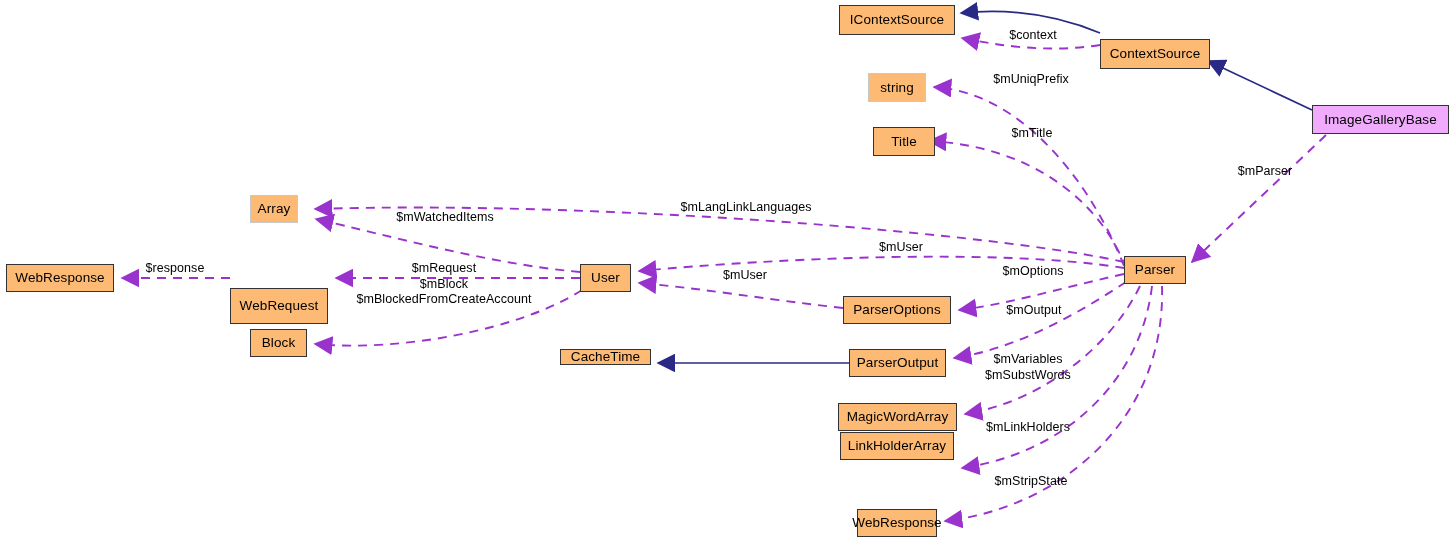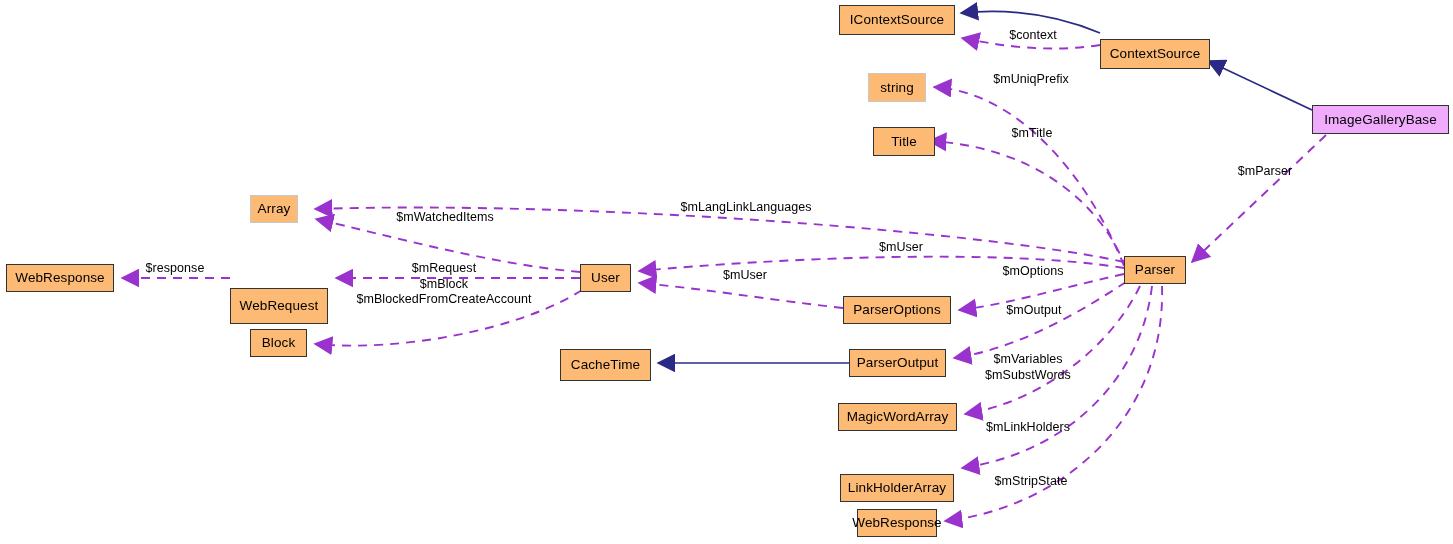--- a/index.html
+++ b/index.html
@@ -101,24 +101,24 @@
   <div class="node" style="left:839px;  top:5px;   width:116px; height:30px;">IContextSource</div>
   <div class="node" style="left:1100px; top:39px;  width:110px; height:30px;">ContextSource</div>
   <div class="node highlight" style="left:1312px; top:105px; width:137px; height:29px;">ImageGalleryBase</div>
   <div class="node soft" style="left:250px;  top:195px; width:48px;  height:28px;">Array</div>
   <div class="node" style="left:6px;    top:264px; width:108px; height:28px;">WebResponse</div>
   <div class="node" style="left:230px;  top:264px; width:98px;  height:36px;margin-top:24px;">WebRequest</div>
   <div class="node" style="left:580px;  top:264px; width:51px;  height:28px;">User</div>
   <div class="node" style="left:1124px; top:256px; width:62px;  height:28px;">Parser</div>
   <div class="node" style="left:843px;  top:296px; width:108px; height:28px;">ParserOptions</div>
   <div class="node" style="left:250px;  top:329px; width:57px;  height:28px;">Block</div>
-  <div class="node" style="left:560px;  top:349px; width:91px;  height:32px;">CacheTime</div>
+  <div class="node" style="left:560px;  top:349px; width:91px;  height:16px;">CacheTime</div>
   <div class="node" style="left:849px;  top:349px; width:97px;  height:28px;">ParserOutput</div>
   <div class="node" style="left:838px;  top:403px; width:119px; height:28px;">MagicWordArray</div>
-  <div class="node" style="left:840px;  top:432px; width:114px; height:28px;margin-top:42px;">LinkHolderArray</div>
+  <div class="node" style="left:840px;  top:432px; width:114px; height:28px;">LinkHolderArray</div>
   <div class="node" style="left:857px;  top:509px; width:80px;  height:28px;">WebResponse</div>
 
   <div class="edge-label" style="left:998px;  top:28px;  width:70px;">$context</div>
   <div class="edge-label" style="left:986px;  top:72px;  width:90px;">$mUniqPrefix</div>
   <div class="edge-label" style="left:1004px; top:126px; width:56px;">$mTitle</div>
   <div class="edge-label" style="left:1230px; top:164px; width:70px;">$mParser</div>
   <div class="edge-label" style="left:678px;  top:200px; width:136px;">$mLangLinkLanguages</div>
   <div class="edge-label" style="left:389px;  top:210px; width:112px;">$mWatchedItems</div>
   <div class="edge-label" style="left:874px;  top:240px; width:54px;">$mUser</div>
   <div class="edge-label" style="left:718px;  top:268px; width:54px;">$mUser</div>

